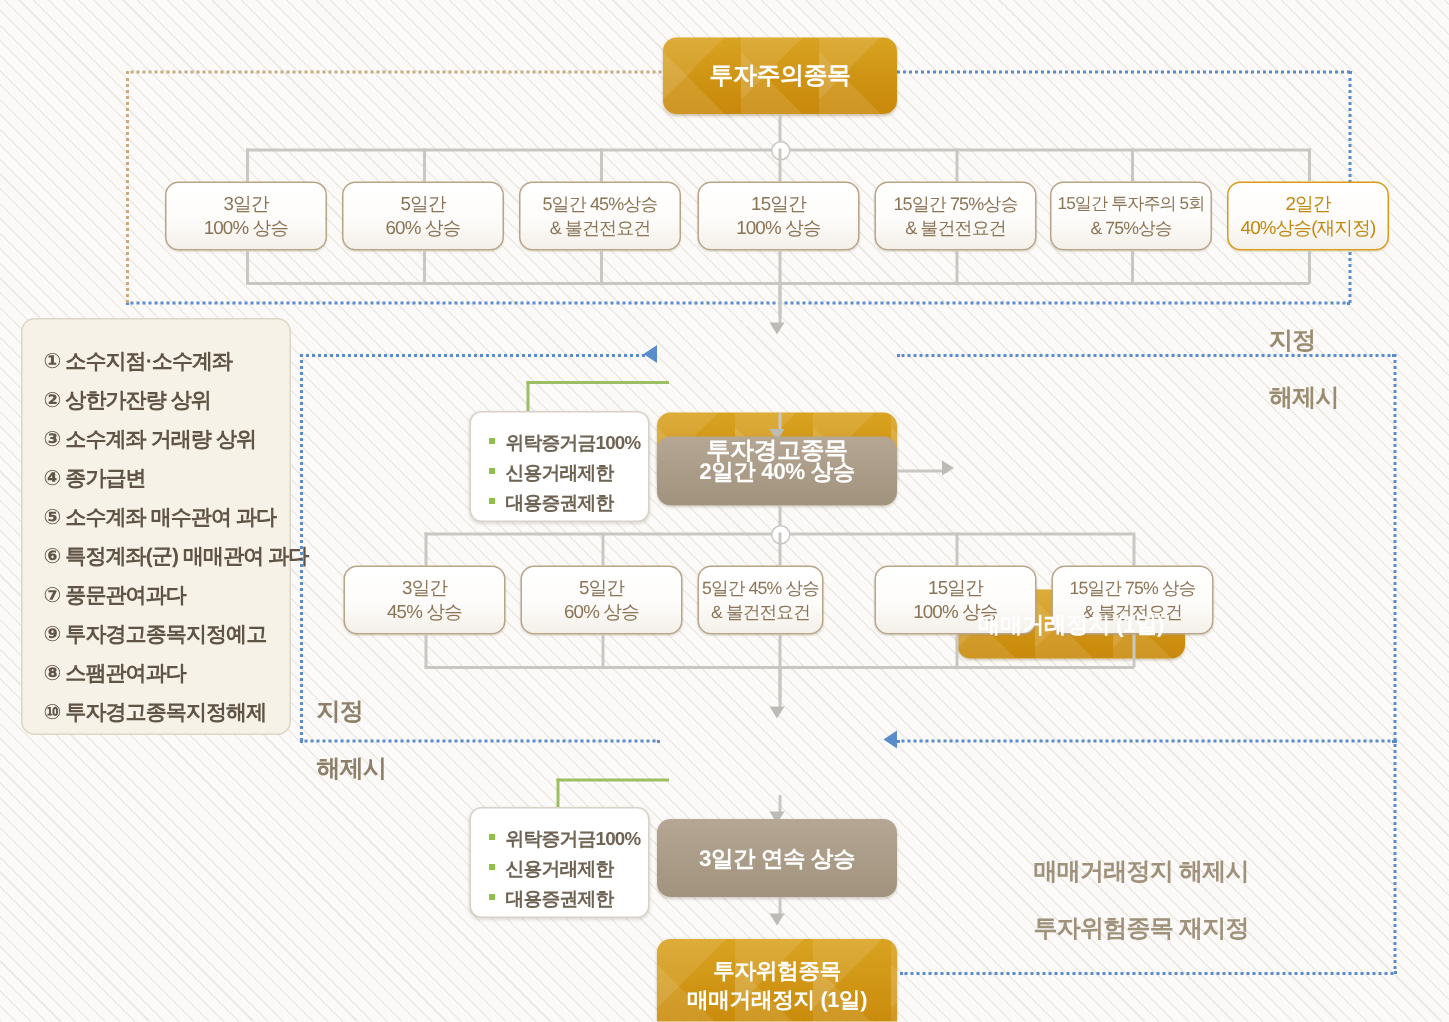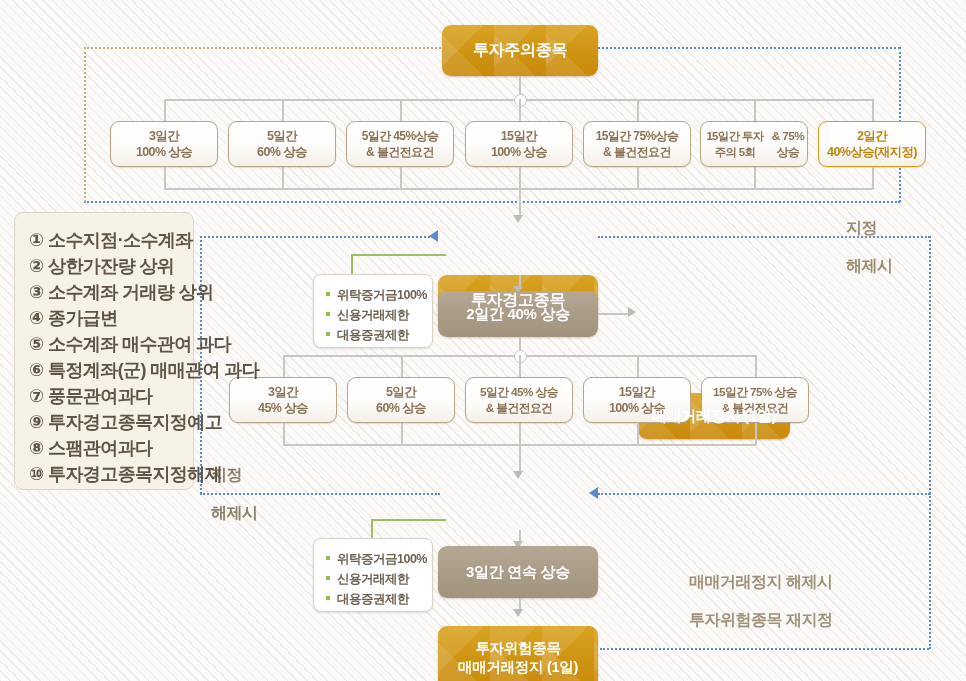--- a/index.html
+++ b/index.html
@@ -37,21 +37,21 @@
 
   .taupe{
     background:linear-gradient(180deg,#b5a794 0%,#a99a86 60%,#a2937f 100%);
     color:#ffffff;font-weight:bold;letter-spacing:-.3px;
     box-shadow:0 1px 2px rgba(120,105,85,.3);
   }
 
   .cond{
     background:linear-gradient(180deg,#ffffff 0%,#fdfcfa 55%,#f4f0e9 100%);
     border:1.6px solid #b9a488;
-    color:#8b7356;font-weight:bold;font-size:12.5px;line-height:16px;
+    color:#8b7356;font-weight:normal;font-size:12.5px;line-height:16px;
     letter-spacing:-.6px;
     box-shadow:0 1px 1px rgba(160,140,115,.25);
   }
   .cond.hl{border-color:#d99c18;color:#c2870d;align-items:center;}
 
   .bullets{
     position:absolute;box-sizing:border-box;
     background:#ffffff;border:1.4px solid #d8d2c8;border-radius:8px;
     box-shadow:0 1px 2px rgba(150,140,125,.25);
     padding:10px 12px;
@@ -64,21 +64,21 @@
     content:"";display:inline-block;width:4px;height:4px;background:#8fbf4a;
     vertical-align:middle;margin-right:7px;position:relative;top:-2px;
   }
 
   .legend{
     position:absolute;box-sizing:border-box;
     background:#f7f2e7;border:1.3px solid #ded6c4;border-radius:9px;
     padding:14px 14px 10px 14px;
   }
   .legend div{
-    font-size:18px;line-height:26px;color:#5f5445;font-weight:bold;
+    font-size:14px;line-height:26px;color:#5f5445;font-weight:bold;
     letter-spacing:-.6px;white-space:nowrap;
   }
 
   .sidelabel{position:absolute;font-size:16px;font-weight:bold;line-height:19px;
              letter-spacing:-.5px;white-space:pre-line;}
 
   
   .vline{position:absolute;background:#c9c7c2;width:1.6px;}
   .hline{position:absolute;background:#c9c7c2;height:1.6px;}
   .junction{position:absolute;width:11px;height:11px;border-radius:50%;
@@ -159,21 +159,21 @@
         <span style="font-size: 12px;">&amp; 불건전요건</span>
       </div>
       <div class="node cond" style="left: 465px; top: 121px; width: 108px; height: 46px; flex-direction: column;">
         <span>15일간</span>
         <span>100% 상승</span>
       </div>
       <div class="node cond" style="left: 583px; top: 121px; width: 108px; height: 46px; flex-direction: column;">
         <span style="font-size: 12px;">15일간 75%상승</span>
         <span style="font-size: 12px;">&amp; 불건전요건</span>
       </div>
-      <div class="node cond" style="left: 700px; top: 121px; width: 108px; height: 46px; ">
+      <div class="node cond" style="left: 700px; top: 121px; width: 108px; height: 46px; flex-direction: column;">
         <span style="font-size: 11.4px;">15일간 투자주의 5회</span>
         <span style="font-size: 11.8px;">&amp; 75%상승</span>
       </div>
       <div class="node cond hl" style="left: 818px; top: 121px; width: 108px; height: 46px; flex-direction: column;">
         <span>2일간</span>
         <span>40%상승(재지정)</span>
       </div>
     </div>
 
   <div class="vline" style="left:164px; top:167px; height:22px;"></div>
@@ -226,21 +226,21 @@
 
   <div id="warning-row">
       <div class="node cond" style="left: 229px; top: 377px; width: 108px; height: 46px; flex-direction: column;">
         <span>3일간</span>
         <span>45% 상승</span>
       </div>
       <div class="node cond" style="left: 347px; top: 377px; width: 108px; height: 46px; flex-direction: column;">
         <span>5일간</span>
         <span>60% 상승</span>
       </div>
-      <div class="node cond" style="left: 465px; top: 377px; width: 108px; height: 46px; flex-direction: column;">
+      <div class="node cond" style="left: 465px; top: 377px; width: 84px; height: 46px; flex-direction: column;">
         <span style="font-size: 11.8px;">5일간 45% 상승</span>
         <span style="font-size: 11.8px;">&amp; 불건전요건</span>
       </div>
       <div class="node cond" style="left: 583px; top: 377px; width: 108px; height: 46px; flex-direction: column;">
         <span>15일간</span>
         <span>100% 상승</span>
       </div>
       <div class="node cond" style="left: 701px; top: 377px; width: 108px; height: 46px; flex-direction: column;">
         <span style="font-size: 11.8px;">15일간 75% 상승</span>
         <span style="font-size: 11.8px;">&amp; 불건전요건</span>

